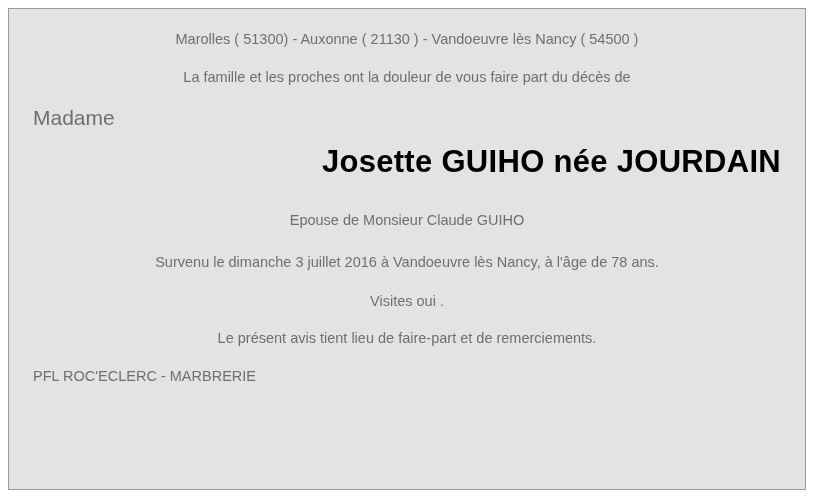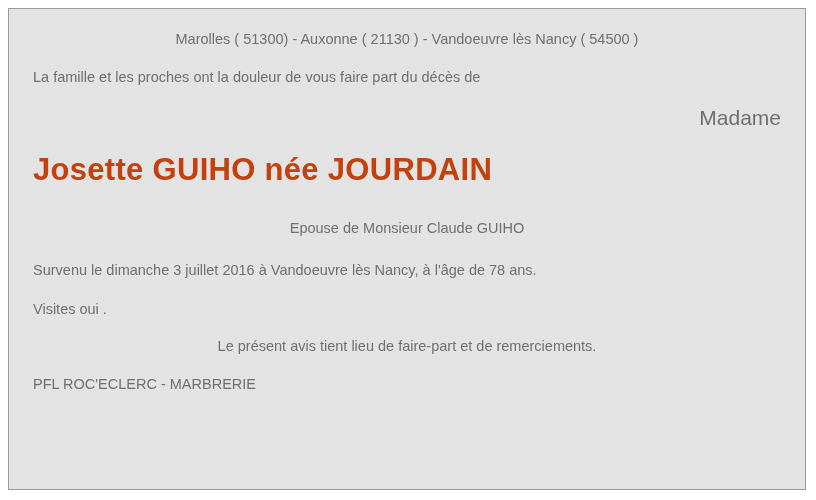--- a/index.html
+++ b/index.html
@@ -27,42 +27,42 @@
     position: absolute;
     left: 0;
     top: 0;
     right: 0;
     bottom: 0;
     padding: 22px 24px 4px 24px;
     box-sizing: border-box;
     color: #6b6b6b;
   }
   .left {
-    text-align: left;
+    text-align: center;
   }
   .locations {
     text-align: center;
     font-size: 14.5px;
     color: #6f6f6f;
     margin-bottom: 20px;
   }
   .announce {
     margin-bottom: 24px;
   }
   .madame {
-    text-align: right;
+    text-align: left;
     font-size: 21px;
     color: #6f6f6f;
-    margin-bottom: 22px;
+    margin-bottom: 14px;
   }
   .fullname {
-    text-align: left;
+    text-align: right;
     font-size: 31px;
     font-weight: bold;
-    color: #c2410c;
+    color: #000000;
     letter-spacing: 0.3px;
     margin-bottom: 20px;
   }
   .spouse {
     text-align: center;
     font-size: 14.5px;
     color: #6f6f6f;
     margin-bottom: 24px;
     margin-top: 32px;
   }

